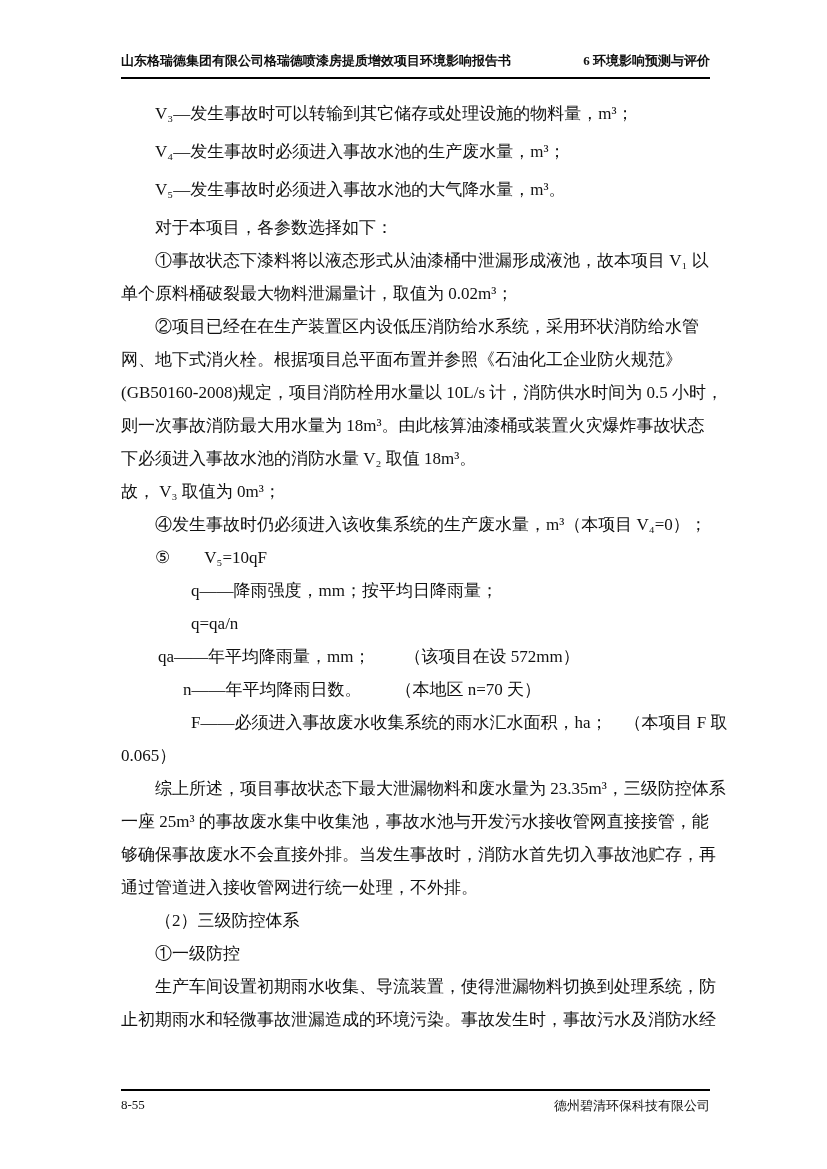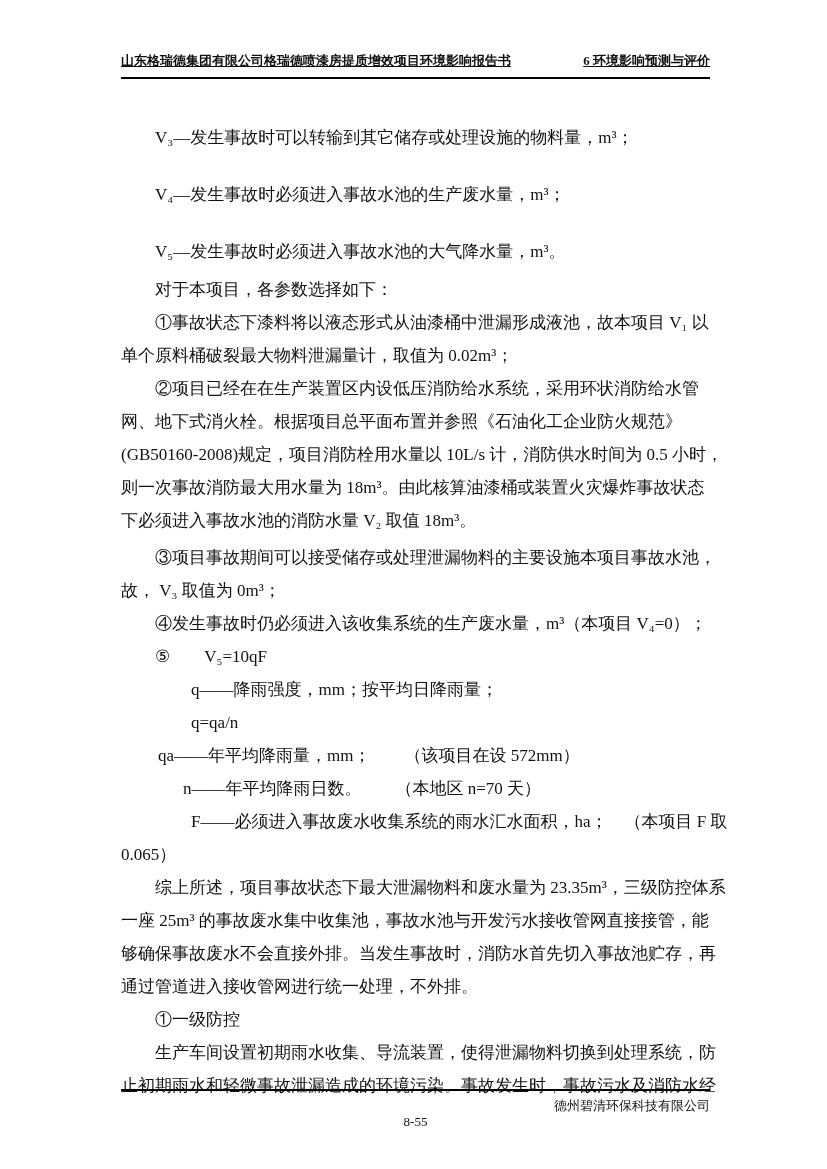--- a/index.html
+++ b/index.html
@@ -13,50 +13,49 @@
   }
   
   .header{
     position:absolute;
     top:52px;left:121px;width:589px;
     display:flex;justify-content:space-between;align-items:flex-end;
     font-size:13px;font-weight:bold;
     padding-bottom:7px;
     border-bottom:2px solid #000;
     white-space:nowrap;
-    text-decoration:underline;
   }
   .header .chapter{margin-left:20px;}
   
   .content{
     position:absolute;
     top:97px;left:121px;width:589px;
     font-size:17px;
   }
   .line{
     height:33px;line-height:33px;
     white-space:nowrap;
   }
   .i0{padding-left:0;}
   .i2{padding-left:34px;}   
   .iqa{padding-left:37px;}  
   .in{padding-left:62px;}   
   .iq{padding-left:70px;}   
-  .gA{margin-bottom:5px;margin-top:24px;}   
+  .gA{margin-bottom:5px;}   
   .gB{margin-top:4px;}      
   
   .footer{
     position:absolute;
     left:121px;top:1089px;width:589px;height:30px;
     border-top:2px solid #000;
     font-size:13px;
   }
   .footer .pagenum{
-    position:absolute;left:0;right:0;top:23px;
-    text-align:center;
+    position:absolute;left:0;right:0;top:6px;
+    text-align:left;
   }
   .footer .company{
     position:absolute;right:0;top:6px;
     white-space:nowrap;
   }
 </style>
 </head>
 <body>
 
 <div class="page">
@@ -71,34 +70,34 @@
     <div class="line i2 gA">V₄—发生事故时必须进入事故水池的生产废水量，m³；</div>
     <div class="line i2 gA">V₅—发生事故时必须进入事故水池的大气降水量，m³。</div>
     <div class="line i2">对于本项目，各参数选择如下：</div>
     <div class="line i2">①事故状态下漆料将以液态形式从油漆桶中泄漏形成液池，故本项目 V₁ 以</div>
     <div class="line i0">单个原料桶破裂最大物料泄漏量计，取值为 0.02m³；</div>
     <div class="line i2">②项目已经在在生产装置区内设低压消防给水系统，采用环状消防给水管</div>
     <div class="line i0">网、地下式消火栓。根据项目总平面布置并参照《石油化工企业防火规范》</div>
     <div class="line i0">(GB50160-2008)规定，项目消防栓用水量以 10L/s 计，消防供水时间为 0.5 小时，</div>
     <div class="line i0">则一次事故消防最大用水量为 18m³。由此核算油漆桶或装置火灾爆炸事故状态</div>
     <div class="line i0">下必须进入事故水池的消防水量 V₂ 取值 18m³。</div>
-    <div class="line i2 gB">③项目事故期间可以接受储存或处理泄漏物料的主要设施本项目事故水池，</div>
     <div class="line i0">故， V₃ 取值为 0m³；</div>
     <div class="line i2">④发生事故时仍必须进入该收集系统的生产废水量，m³（本项目 V₄=0）；</div>
     <div class="line i2">⑤　　V₅=10qF</div>
     <div class="line iq">q——降雨强度，mm；按平均日降雨量；</div>
     <div class="line iq">q=qa/n</div>
     <div class="line iqa">qa——年平均降雨量，mm；　　（该项目在设 572mm）</div>
     <div class="line in">n——年平均降雨日数。　　（本地区 n=70 天）</div>
     <div class="line iq">F——必须进入事故废水收集系统的雨水汇水面积，ha；　（本项目 F 取</div>
     <div class="line i0">0.065）</div>
     <div class="line i2">综上所述，项目事故状态下最大泄漏物料和废水量为 23.35m³，三级防控体系</div>
     <div class="line i0">一座 25m³ 的事故废水集中收集池，事故水池与开发污水接收管网直接接管，能</div>
     <div class="line i0">够确保事故废水不会直接外排。当发生事故时，消防水首先切入事故池贮存，再</div>
     <div class="line i0">通过管道进入接收管网进行统一处理，不外排。</div>
+    <div class="line i2">（2）三级防控体系</div>
     <div class="line i2">①一级防控</div>
     <div class="line i2">生产车间设置初期雨水收集、导流装置，使得泄漏物料切换到处理系统，防</div>
     <div class="line i0">止初期雨水和轻微事故泄漏造成的环境污染。事故发生时，事故污水及消防水经</div>
   </div>
 
   <div class="footer">
     <span class="pagenum">8-55</span>
     <span class="company">德州碧清环保科技有限公司</span>
   </div>
 

